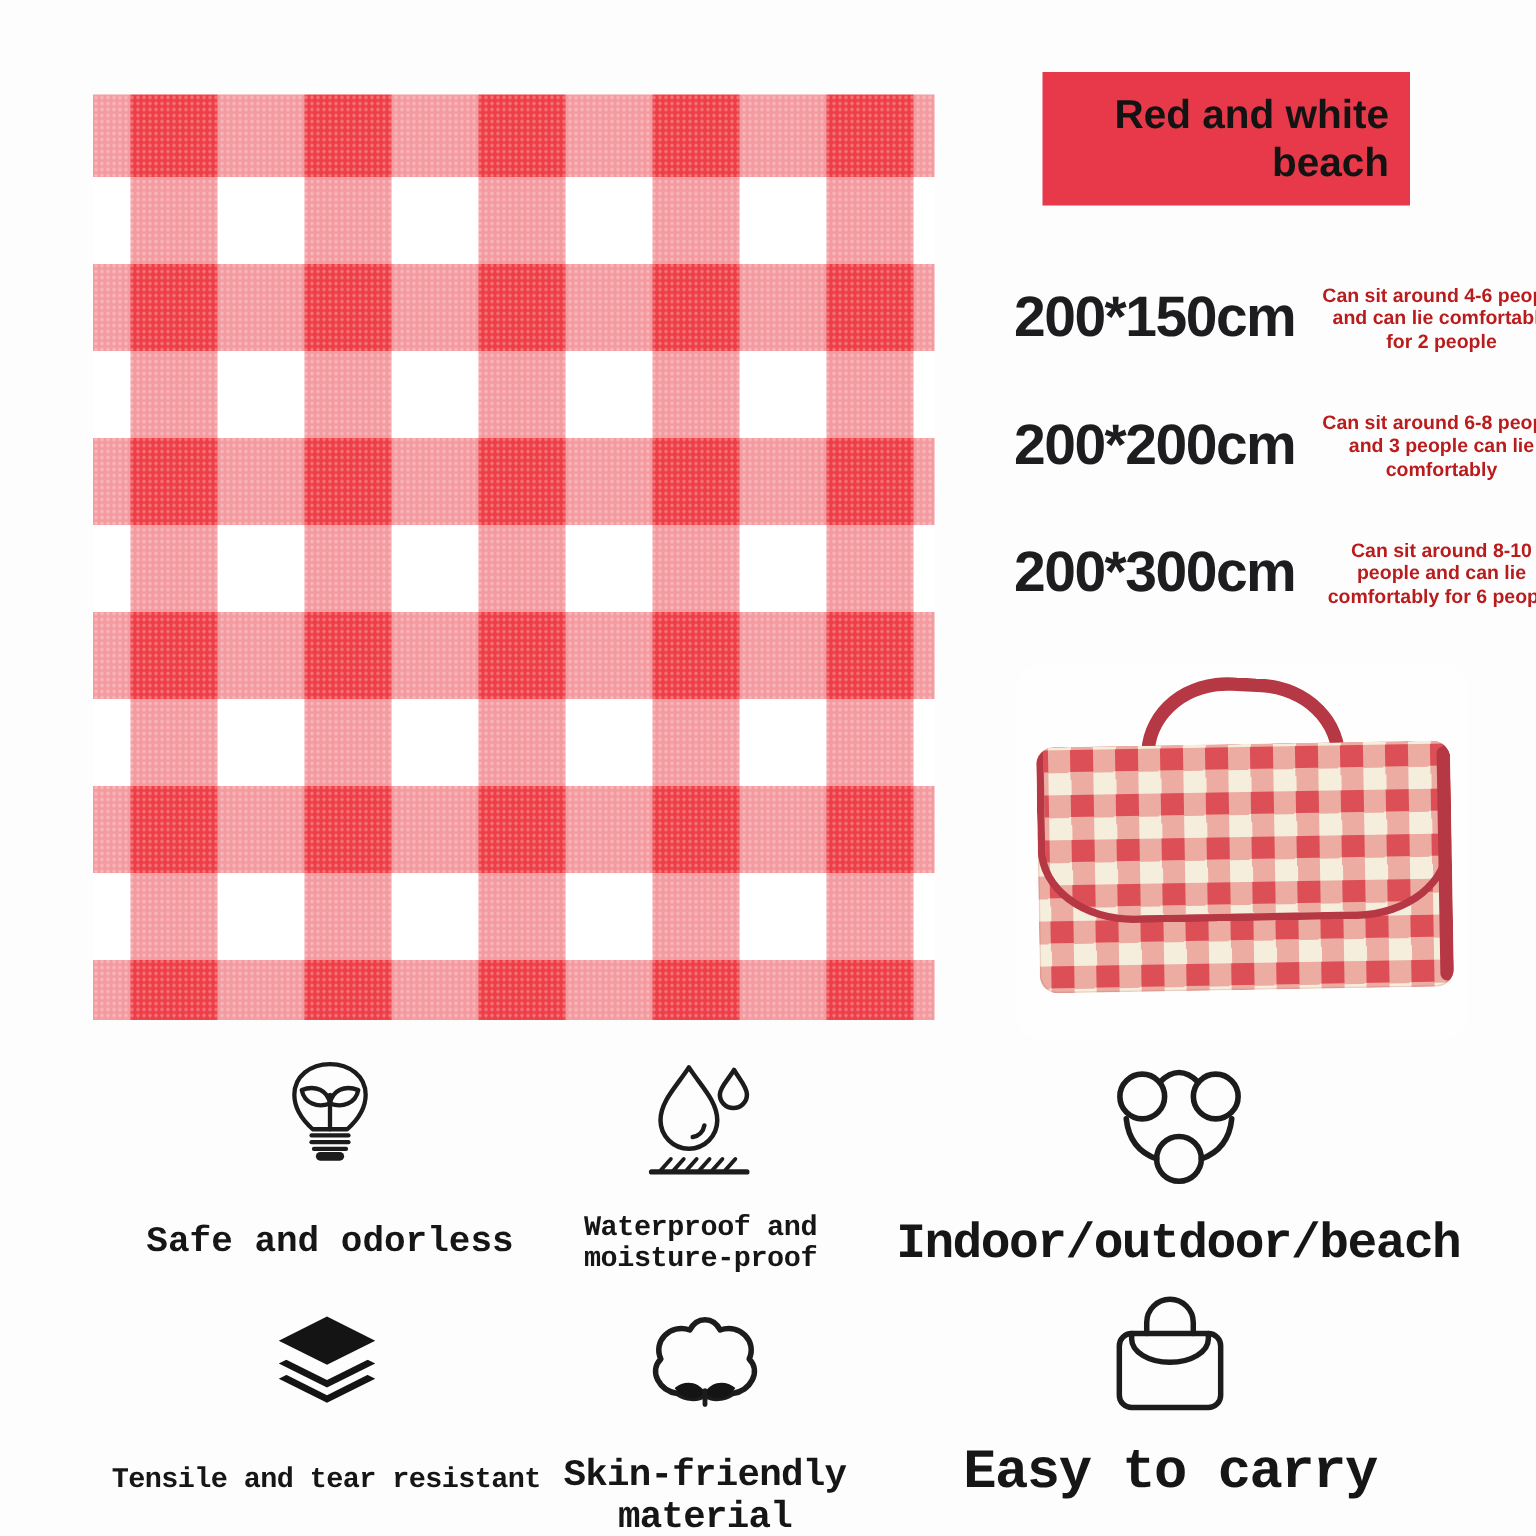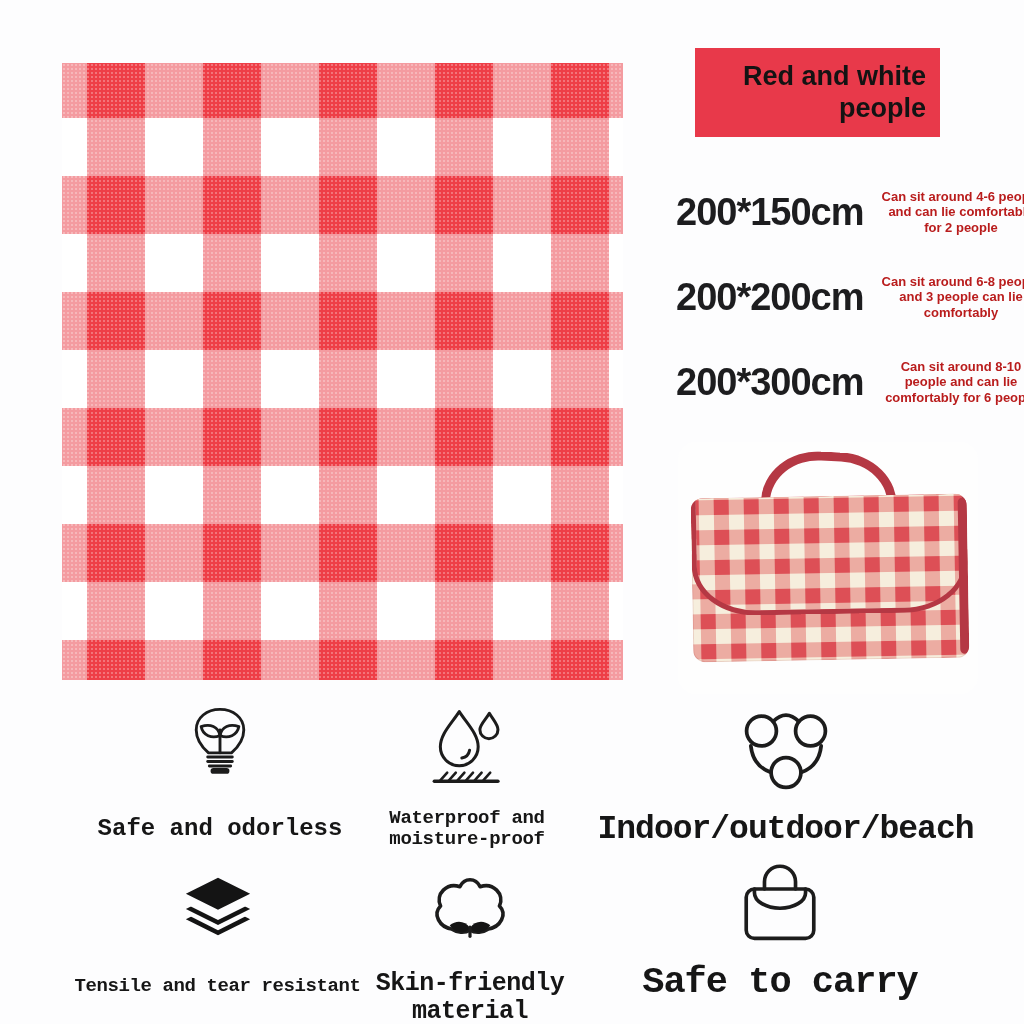--- a/index.html
+++ b/index.html
@@ -88,21 +88,21 @@
   .f5{left:340px;top:866px;width:260px;}  .f5 .icon-box{height:80px;}  .f5 .flabel{font-size:25px;margin-top:24px;letter-spacing:-0.5px;}
   .f6{left:600px;top:858px;width:360px;}  .f6 .icon-box{height:84px;}  .f6 .flabel{font-size:37px;margin-top:20px;letter-spacing:-1px;}
 </style>
 </head>
 <body>
 
 <div class="abs plaid"></div>
 
 <div class="abs badge">
   <div class="line">Red and white</div>
-  <div class="line">people</div>
+  <div class="line">beach</div>
 </div>
 
 <div class="abs size-row" style="top:170px;">
   <div class="size-label">200*150cm</div>
   <div class="size-desc">Can sit around 4-6 people and can lie comfortably for 2 people</div>
 </div>
 <div class="abs size-row" style="top:255px;">
   <div class="size-label">200*200cm</div>
   <div class="size-desc">Can sit around 6-8 people and 3 people can lie comfortably</div>
 </div>
@@ -188,14 +188,14 @@
 </div>
 
 <div class="abs feature f6">
   <div class="icon-box">
     <svg class="ic" width="92" height="84" viewBox="0 0 100 92" stroke-width="4">
       <path d="M33,34 v-8 a17,17 0 0 1 34,0 v8"></path>
       <rect x="13" y="34" width="74" height="54" rx="9"></rect>
       <path d="M22,34 v4 a28,17 0 0 0 56,0 v-4"></path>
     </svg>
   </div>
-  <div class="flabel">Safe to carry</div>
+  <div class="flabel">Easy to carry</div>
 </div>
 
 </body></html>

